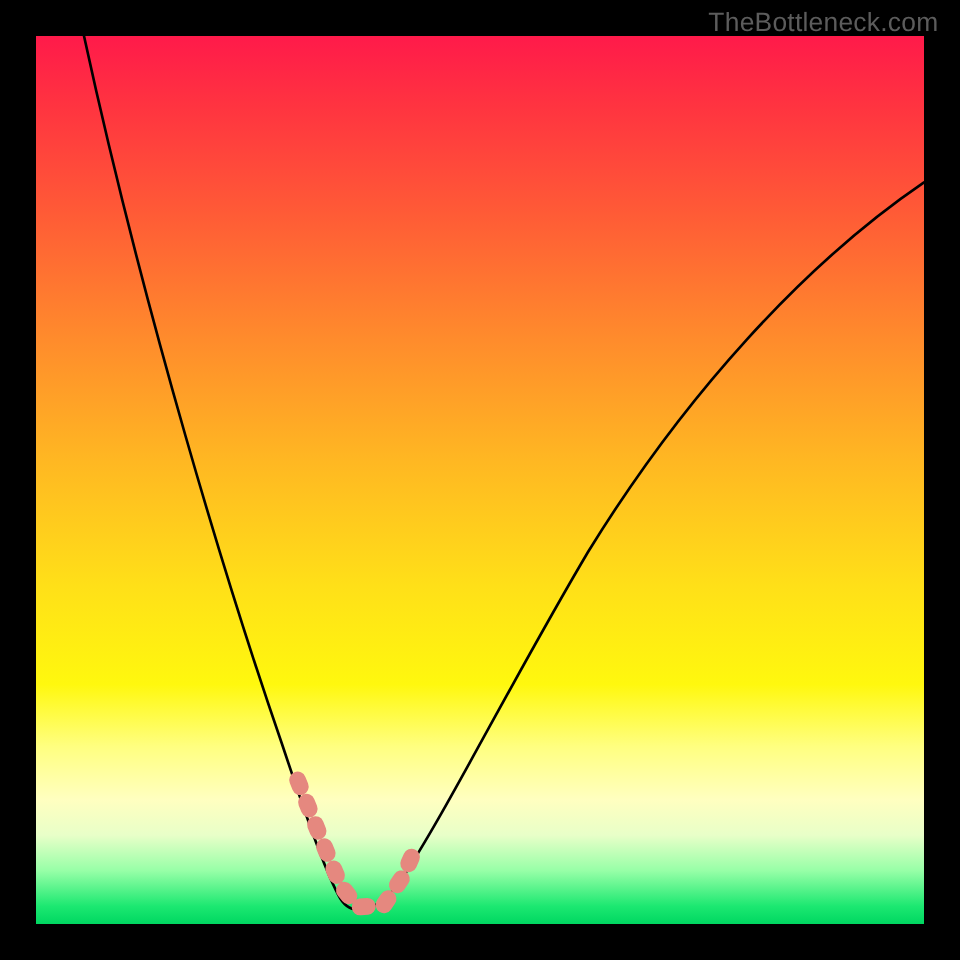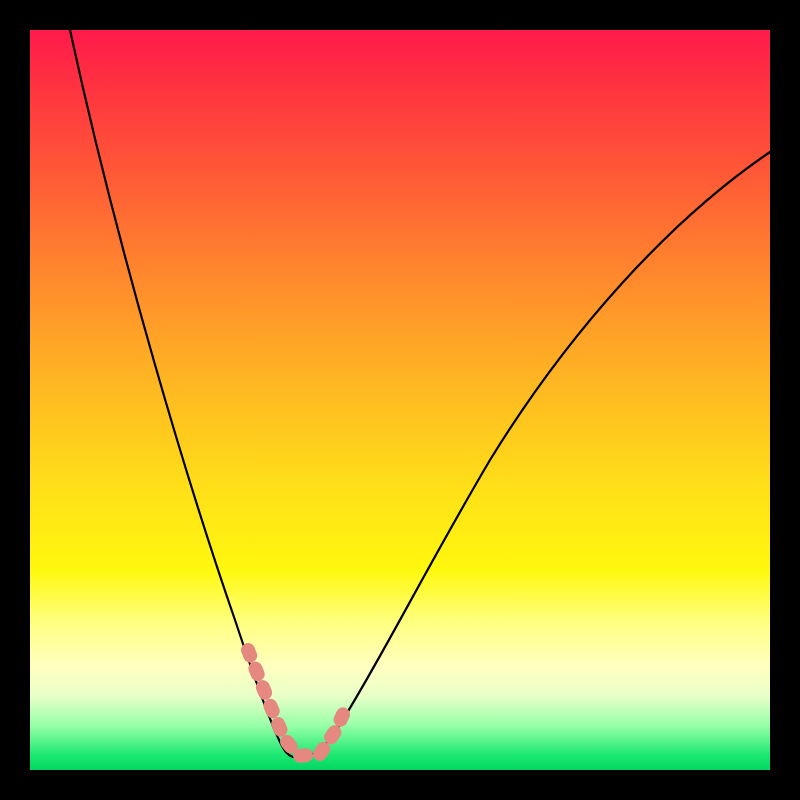--- a/index.html
+++ b/index.html
@@ -91,13 +91,14 @@
            L 238 670
            L 254 708
            L 268 726
            L 290 724
            L 306 700
            L 314 682"></path>
     </svg>
 
   </div>
 
+  <div class="attribution">TheBottleneck.com</div>
 </div>
 
 </body></html>

